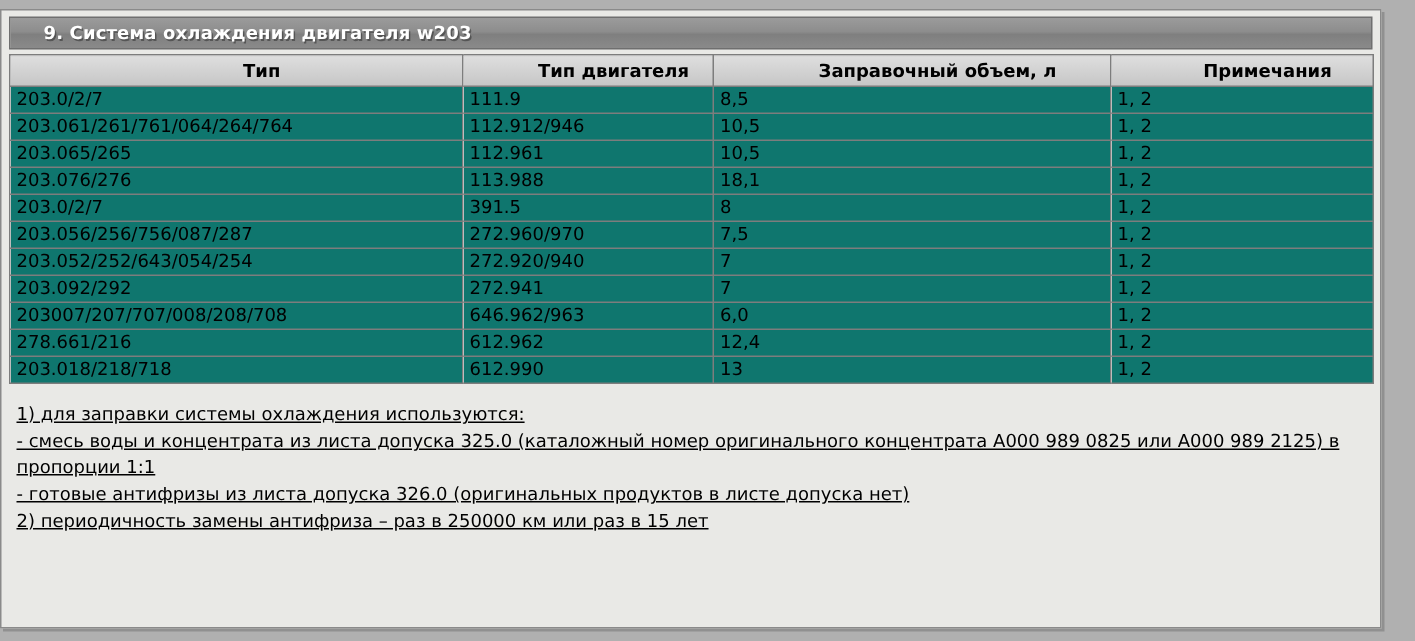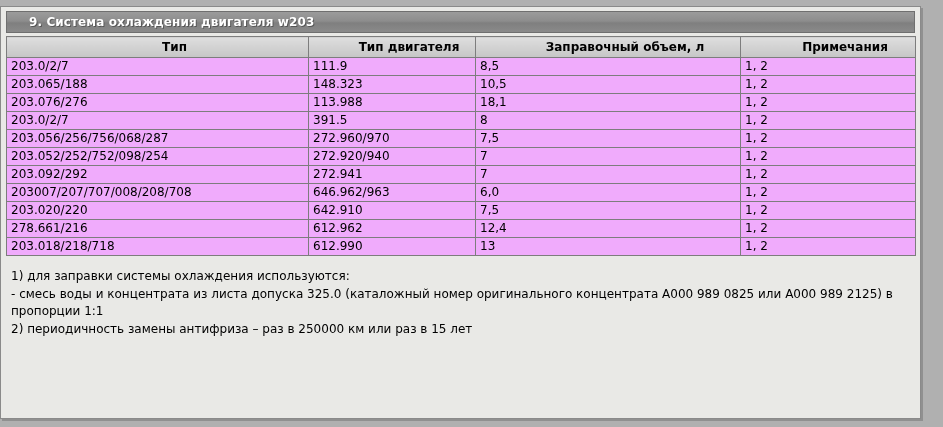--- a/index.html
+++ b/index.html
@@ -63,33 +63,34 @@
     white-space: nowrap;
   }
   table.spec th {
     background: linear-gradient(to bottom, #dedede 0%, #d2d2d2 50%, #c6c6c6 100%);
     text-align: center;
     font-weight: bold;
     height: 21px;
     padding-left: 38px;
   }
   table.spec td {
-    background: #f0abfc;
+    background: #0f766e;
     text-align: left;
   }
   col.c1 { width: 302px; }
   col.c2 { width: 167px; }
   col.c3 { width: 265px; }
   col.c4 { width: 175px; }
 
   .notes {
     margin: 12px 10px 0 10px;
     font-size: 12px;
     line-height: 17px;
     color: #000;
+    text-decoration: underline;
   }
   .notes p {
     margin: 0 0 1px 0;
   }
 </style>
 </head>
 <body>
 
 <div class="page">
 
@@ -113,81 +114,82 @@
       </tr>
     </thead>
     <tbody>
         <tr>
           <td>203.0/2/7</td>
           <td>111.9</td>
           <td>8,5</td>
           <td>1, 2</td>
         </tr>
         <tr>
-          <td>203.065/188</td>
-          <td>148.323</td>
+          <td>203.061/261/761/064/264/764</td>
+          <td>112.912/946</td>
+          <td>10,5</td>
+          <td>1, 2</td>
+        </tr>
+        <tr>
+          <td>203.065/265</td>
+          <td>112.961</td>
           <td>10,5</td>
           <td>1, 2</td>
         </tr>
         <tr>
           <td>203.076/276</td>
           <td>113.988</td>
           <td>18,1</td>
           <td>1, 2</td>
         </tr>
         <tr>
           <td>203.0/2/7</td>
           <td>391.5</td>
           <td>8</td>
           <td>1, 2</td>
         </tr>
         <tr>
-          <td>203.056/256/756/068/287</td>
+          <td>203.056/256/756/087/287</td>
           <td>272.960/970</td>
           <td>7,5</td>
           <td>1, 2</td>
         </tr>
         <tr>
-          <td>203.052/252/752/098/254</td>
+          <td>203.052/252/643/054/254</td>
           <td>272.920/940</td>
           <td>7</td>
           <td>1, 2</td>
         </tr>
         <tr>
           <td>203.092/292</td>
           <td>272.941</td>
           <td>7</td>
           <td>1, 2</td>
         </tr>
         <tr>
           <td>203007/207/707/008/208/708</td>
           <td>646.962/963</td>
           <td>6,0</td>
-          <td>1, 2</td>
-        </tr>
-        <tr>
-          <td>203.020/220</td>
-          <td>642.910</td>
-          <td>7,5</td>
           <td>1, 2</td>
         </tr>
         <tr>
           <td>278.661/216</td>
           <td>612.962</td>
           <td>12,4</td>
           <td>1, 2</td>
         </tr>
         <tr>
           <td>203.018/218/718</td>
           <td>612.990</td>
           <td>13</td>
           <td>1, 2</td>
         </tr>
       </tbody>
   </table>
 
   <div class="notes">
       <p>1) для заправки системы охлаждения используются:</p>
       <p>- смесь воды и концентрата из листа допуска 325.0 (каталожный номер оригинального концентрата A000 989 0825 или A000 989 2125) в пропорции 1:1</p>
+      <p>- готовые антифризы из листа допуска 326.0 (оригинальных продуктов в листе допуска нет)</p>
       <p>2) периодичность замены антифриза – раз в 250000 км или раз в 15 лет</p>
     </div>
 
 </div>
 
 </body></html>

